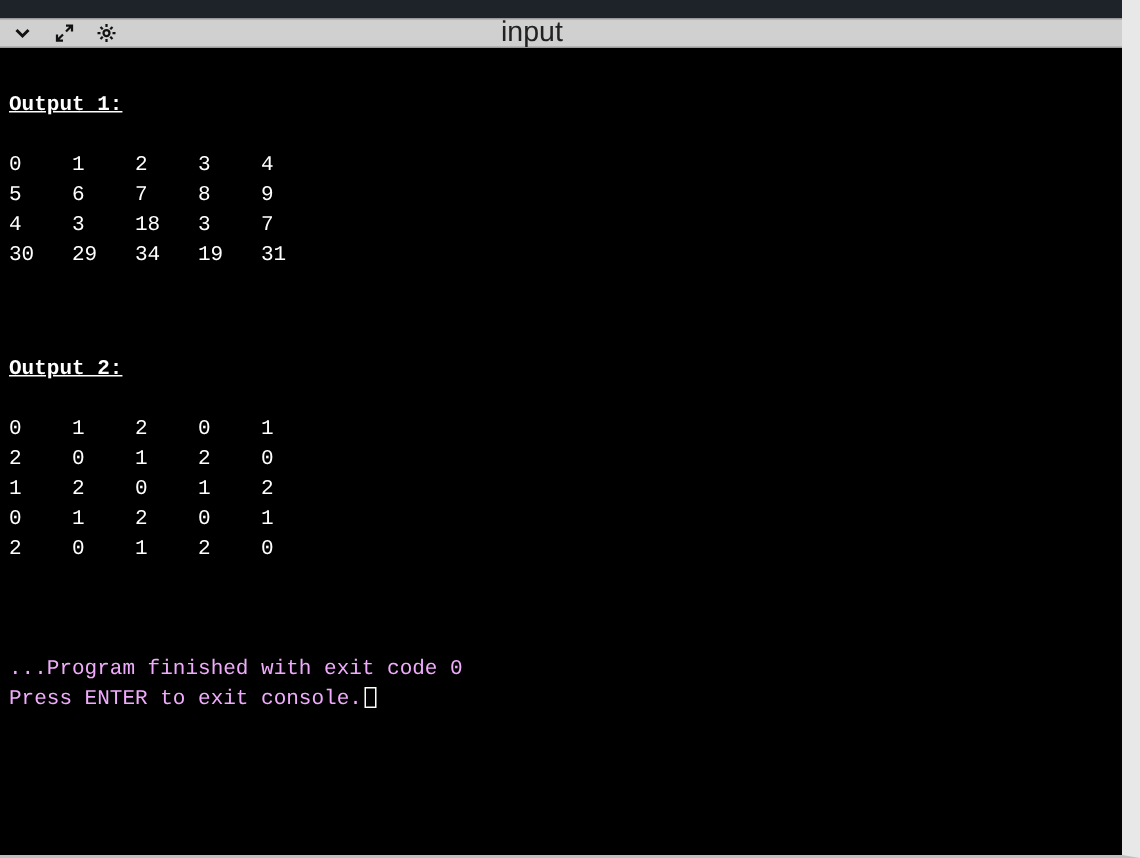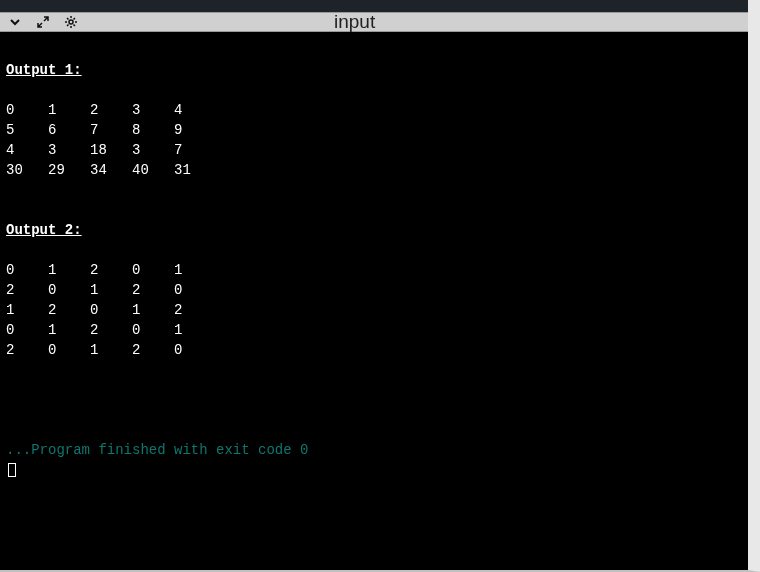--- a/index.html
+++ b/index.html
@@ -69,22 +69,22 @@
       margin-top: 20px;
     }
     .row {
       display: flex;
     }
     .cell {
       width: 42px;
       text-align: left;
     }
     .status {
-      margin-top: 80px;
-      color: #0f766e;
+      margin-top: 60px;
+      color: #f0abfc;
     }
     .cursor {
       display: inline-block;
       width: 8px;
       height: 14px;
       border: 1px solid #fff;
       vertical-align: middle;
       margin-left: 2px;
     }
   </style>
@@ -136,26 +136,26 @@
         <span class="cell">4</span>
         <span class="cell">3</span>
         <span class="cell">18</span>
         <span class="cell">3</span>
         <span class="cell">7</span>
       </div>
       <div class="row">
         <span class="cell">30</span>
         <span class="cell">29</span>
         <span class="cell">34</span>
-        <span class="cell">40</span>
+        <span class="cell">19</span>
         <span class="cell">31</span>
       </div>
     </div>
 
-  <div class="heading" style="margin-top:40px;font-family:Liberation Mono, monospace;">Output 2:</div>
+  <div class="heading" style="margin-top:56px;font-family:Liberation Mono, monospace;">Output 2:</div>
   <div class="grid" id="grid2">
       <div class="row">
         <span class="cell">0</span>
         <span class="cell">1</span>
         <span class="cell">2</span>
         <span class="cell">0</span>
         <span class="cell">1</span>
       </div>
       <div class="row">
         <span class="cell">2</span>
@@ -183,16 +183,16 @@
         <span class="cell">0</span>
         <span class="cell">1</span>
         <span class="cell">2</span>
         <span class="cell">0</span>
       </div>
     </div>
 
   <div class="status">
     <div>...Program finished with exit code 0</div>
     <div>
-      <span class="cursor"></span>
+      <span>Press ENTER to exit console.</span><span class="cursor"></span>
     </div>
   </div>
 </div>
 
 </body></html>

